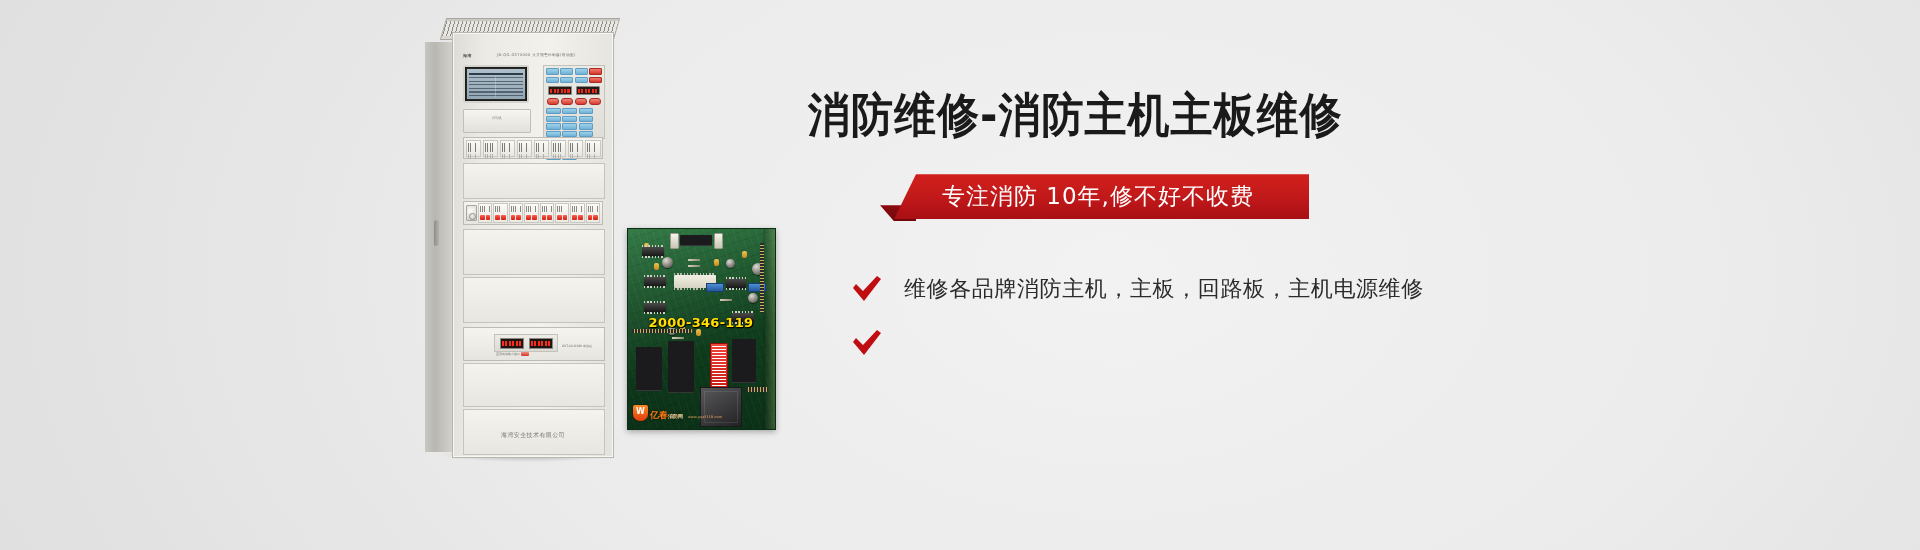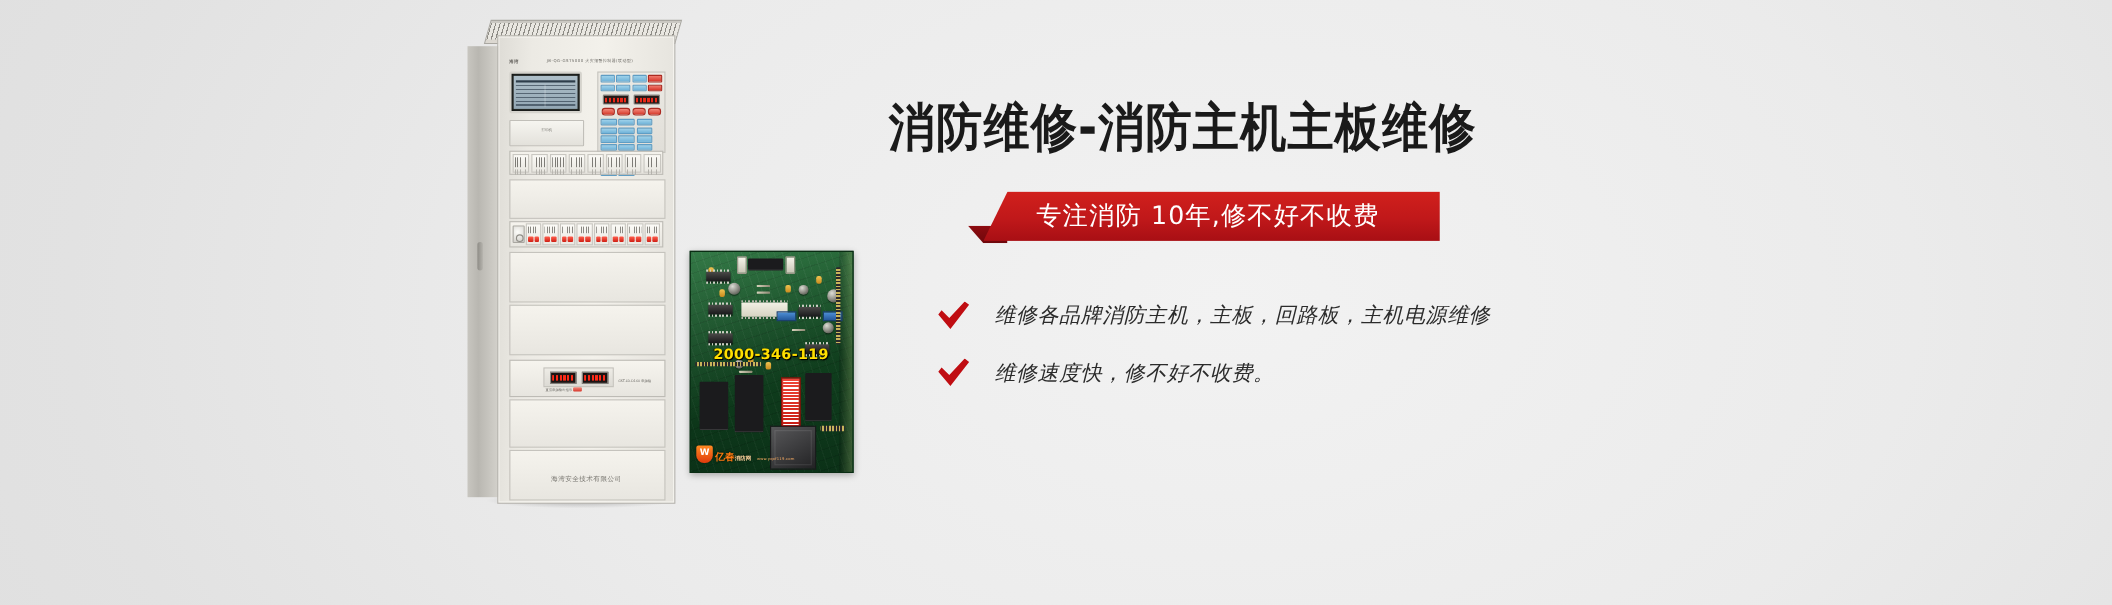--- a/index.html
+++ b/index.html
@@ -451,25 +451,24 @@
   .bullet {
     display:flex; align-items:center;
     margin-bottom: 26px;
   }
   .check {
     width: 30px; height: 26px; flex:none; margin-right: 22px;
     position: relative;
   }
   .check svg { display:block; }
   .bullet-text {
-    font-size: 19px;
+    font-size: 22px;
     color: #2b2b2b;
     letter-spacing: .6px;
     font-family: "DejaVu Sans", "Liberation Sans", sans-serif;
-    font-style: italic;
   }
 </style>
 </head>
 <body>
 
 <div class="banner">
 
   <div class="cabinet-wrap">
     <div class="cab-shadow"></div>
     <div class="cab-side">
@@ -714,18 +713,17 @@
         <span class="bullet-text">维修各品牌消防主机，主板，回路板，主机电源维修</span>
       </div>
 
 
       <div class="bullet">
         <span class="check">
           <svg width="30" height="26" viewBox="0 0 30 26">
             <path d="M1 12 L4 8 L11 15 L25 0 L29 3 L12 25 Z" fill="#c00d12"></path>
           </svg>
         </span>
-        <span class="bullet-text">维修速度快，修不好不收费。</span>
       </div>
 
     </div>
   </div>
 </div>
 
 </body></html>

